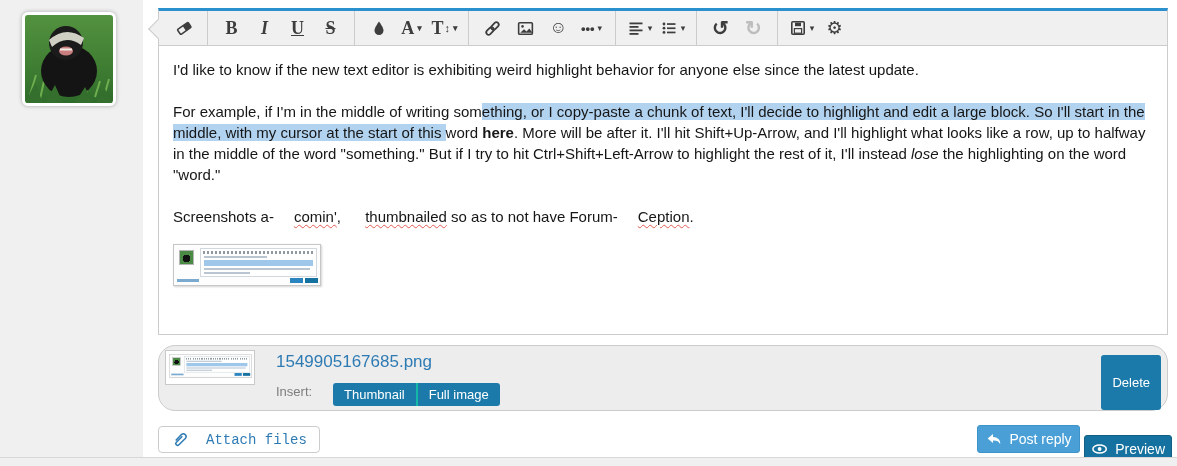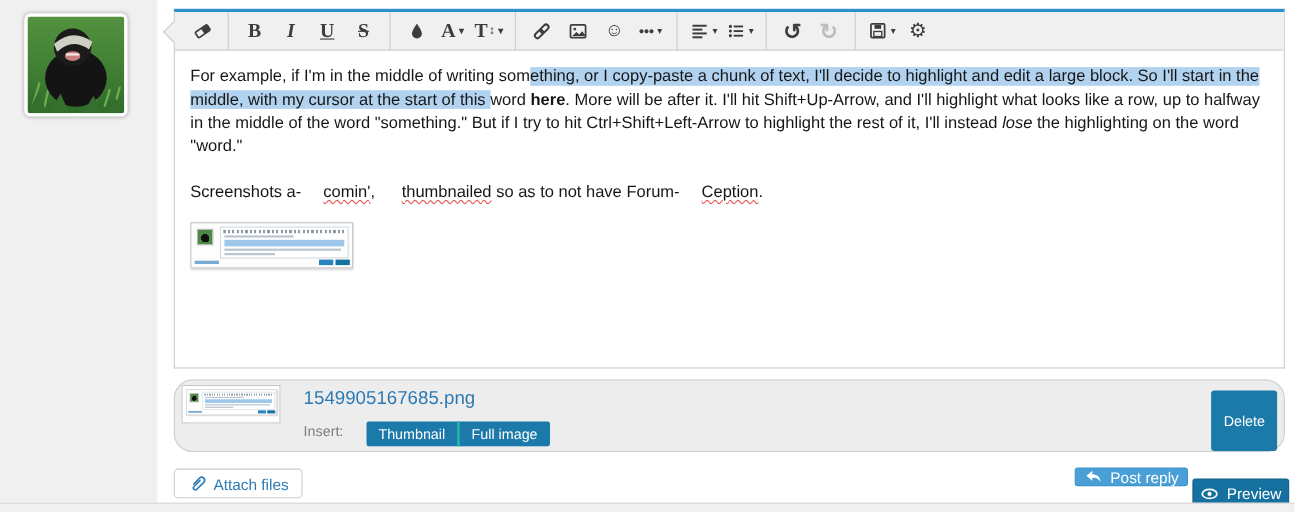--- a/index.html
+++ b/index.html
@@ -59,22 +59,22 @@
   .attach-thumb { position:absolute; left:6px; top:4px; width:90px; height:35px; background:#fff; border:1px solid #c9c9c9; padding:3px; cursor:pointer; }
   .ms-small { transform:scale(0.56); transform-origin:0 0; }
   .attach-name { position:absolute; left:117px; top:6px; font-size:17px; color:#2e7bb4; text-decoration:none; cursor:pointer; }
   .insert-label { position:absolute; left:117px; top:38px; font-size:13px; color:#7d7d7d; }
   .insert-group { position:absolute; left:174px; top:37px; display:flex; height:23px; border-radius:3px; overflow:hidden;justify-content:center; }
   .insert-btn { background:#1b7aa9; color:#fff; font-size:13px; border:none; padding:0 11px; cursor:pointer; display:flex; align-items:center; font-family:"Liberation Sans",sans-serif; }
   .insert-btn + .insert-btn { border-left:2px solid #14b8a6; }
   .delete-btn { position:absolute; right:6px; top:9px; background:#1b7aa9; color:#fff; font-size:13px; border:none; border-radius:3px; padding:20px 11px; cursor:pointer; font-family:"Liberation Sans",sans-serif; }
 
   
-  .attach-files-btn { position:absolute; left:158px; top:426px; height:27px; display:inline-flex; align-items:center; gap:6px; background:#fff; border:1px solid #ccc; border-radius:4px; padding:0 12px; color:#2e7bb4; font-size:14px; cursor:pointer; font-family:Liberation Sans, sans-serif; }
-  .post-reply-btn { position:absolute; left:977px; top:425px; width:103px; height:17px; display:inline-flex; align-items:center; justify-content:center; gap:7px; background:#4aa0d6; border:1px solid #3e93c9; border-radius:3px; color:#fff; font-size:14px; cursor:pointer; font-family:"Liberation Sans",sans-serif; }
+  .attach-files-btn { position:absolute; left:158px; top:426px; height:27px; display:inline-flex; align-items:center; gap:18px; background:#fff; border:1px solid #ccc; border-radius:4px; padding:0 12px; color:#2e7bb4; font-size:14px; cursor:pointer; font-family:Liberation Mono, monospace; }
+  .post-reply-btn { position:absolute; left:977px; top:425px; width:103px; height:28px; display:inline-flex; align-items:center; justify-content:center; gap:7px; background:#4aa0d6; border:1px solid #3e93c9; border-radius:3px; color:#fff; font-size:14px; cursor:pointer; font-family:"Liberation Sans",sans-serif; }
   .preview-btn { position:absolute; left:1084px; top:435px; width:88px; height:28px; display:inline-flex; align-items:center; justify-content:center; gap:7px; background:#15719f; border:1px solid #126084; border-radius:3px; color:#fff; font-size:14px; cursor:pointer; font-family:"Liberation Sans",sans-serif; }
 </style>
 </head>
 <body>
 
 <div id="page">
 
   <div class="left-col"></div>
 
   <div class="avatar">
@@ -199,20 +199,21 @@
           <rect x="5.4" y="9.6" width="7.2" height="4.6" fill="none" stroke="#3d3d3d" stroke-width="1.2"></rect>
         </svg>
         <span class="caret">▾</span>
       </span>
       <span class="tb-btn gear-glyph">
           <span>⚙</span>
         </span>
     </div>
 
     <div class="content">
+      <p><span>I'd like to know if the new text editor is exhibiting weird highlight behavior for anyone else since the latest update.</span></p>
       <p>
         <span>For example, if I'm in the middle of writing som</span><span class="hl">ething, or I copy-paste a chunk of text, I'll decide to highlight and edit a large block. So I'll start in the middle, with my cursor at the start of this </span><span>word </span><span class="bold">here</span><span>. More will be after it. I'll hit Shift+Up-Arrow, and I'll highlight what looks like a row, up to halfway in the middle of the word "something." But if I try to hit Ctrl+Shift+Left-Arrow to highlight the rest of it, I'll instead </span><span class="ital">lose</span><span> the highlighting on the word "word."</span>
       </p>
       <p>
         <span>Screenshots a-</span><span class="sq">comin'</span><span>, </span><span class="sq">thumbnailed</span><span> so as to not have Forum-</span><span class="sq">Ception</span><span>.</span>
       </p>
       <div class="ms thumb-in-editor">
         <div class="ms-av"></div>
         <div class="ms-ed">
           <div class="ms-tb"></div>

